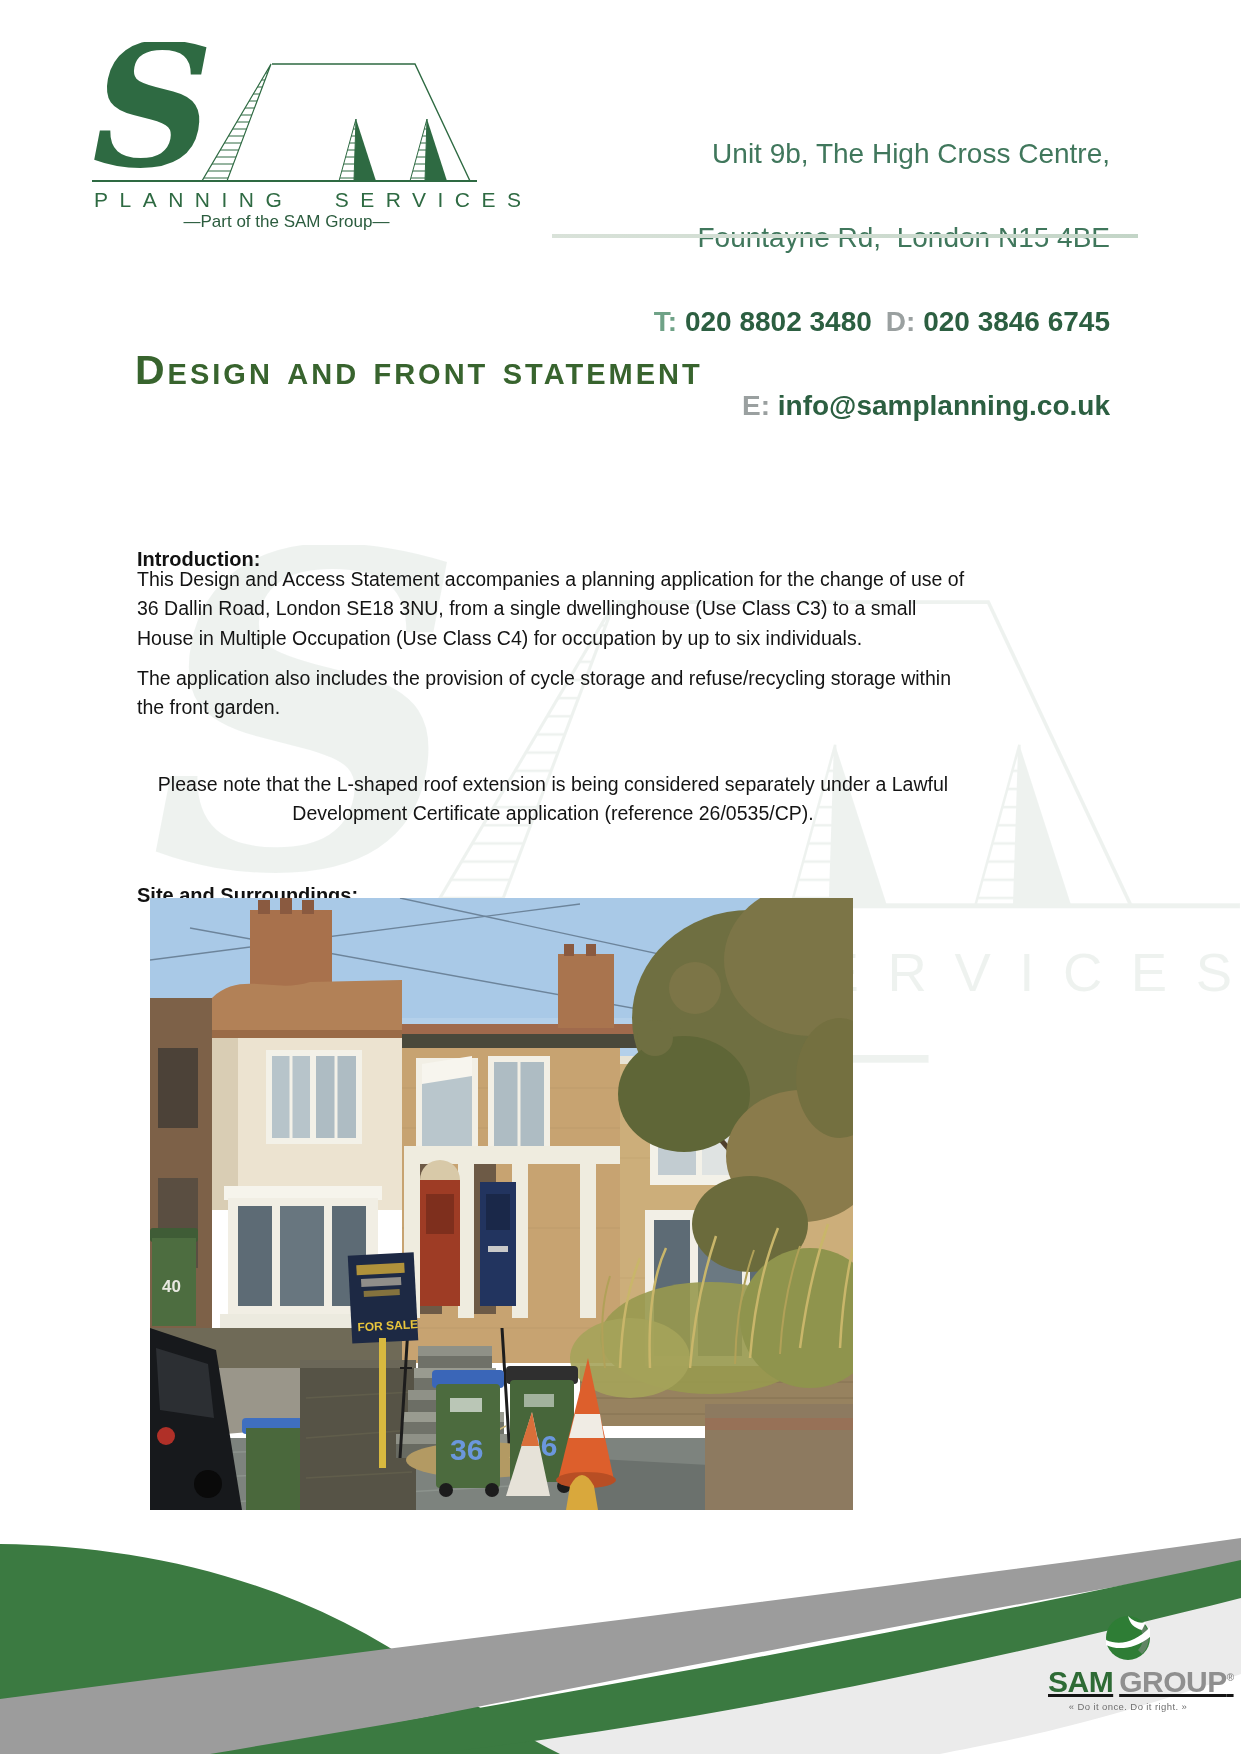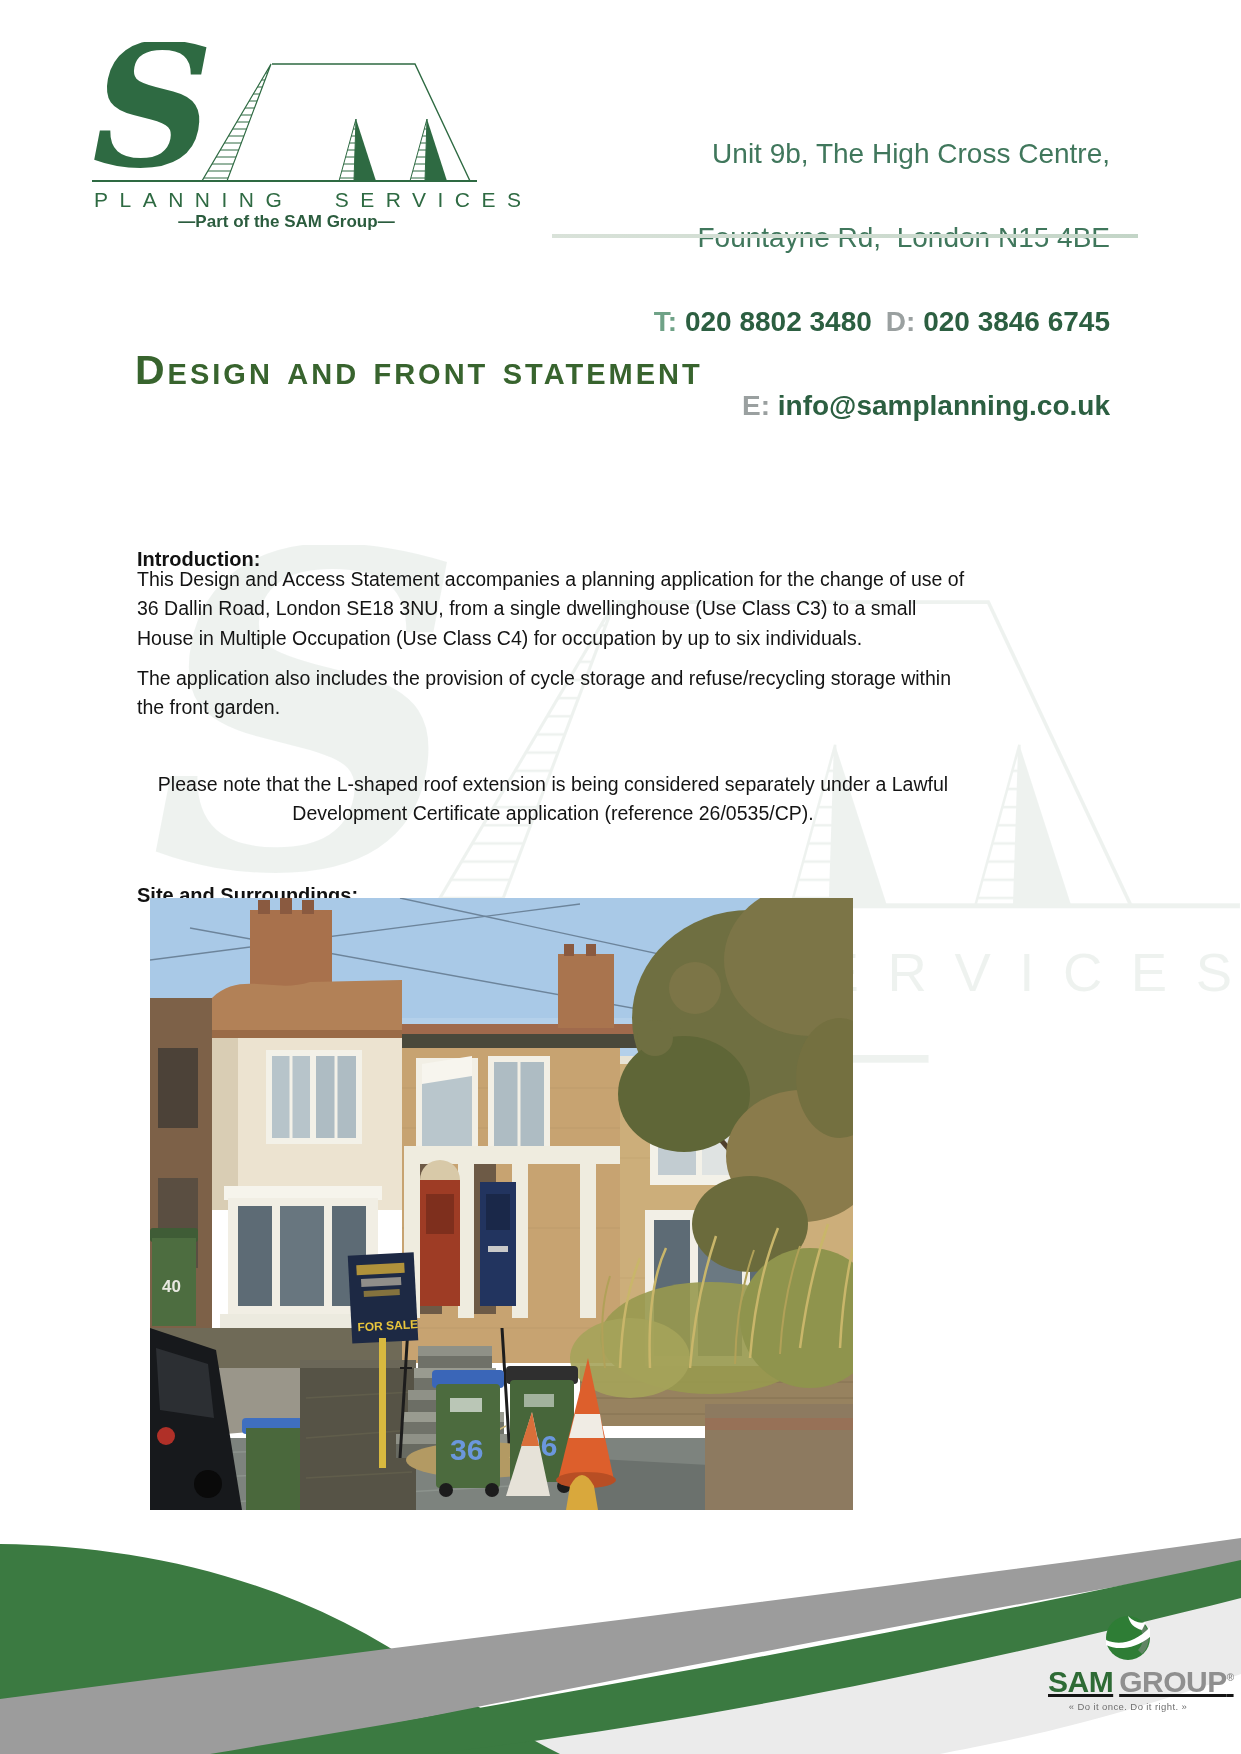--- a/index.html
+++ b/index.html
@@ -11,21 +11,21 @@
   .abs{position:absolute;}
 
   
   .logo-graphic{left:92px;top:42px;width:385px;height:142px;}
   .logo-wordmark{
     left:94px;top:188px;font-size:21px;color:#2e6a42;
     letter-spacing:11.5px;word-spacing:24px;white-space:nowrap;
   }
   .logo-tagline{
     left:94px;top:212px;width:385px;text-align:center;
-    font-size:17px;font-weight:bold;color:#2b5c3e;
+    font-size:17px;font-weight:normal;color:#2b5c3e;
   }
   .contact{
     right:131px;top:84px;text-align:right;
     font-size:28px;line-height:28px;color:#40775c;white-space:pre-wrap;
   }
   .contact .num{color:#2c5f41;font-weight:bold;}
   .contact .lbl-green{color:#6fa287;font-weight:bold;}
   .contact .lbl-gray{color:#9aa0a0;font-weight:bold;}
   .contact .gap{display:inline-block;width:14px;}
   .hdr-divider{

